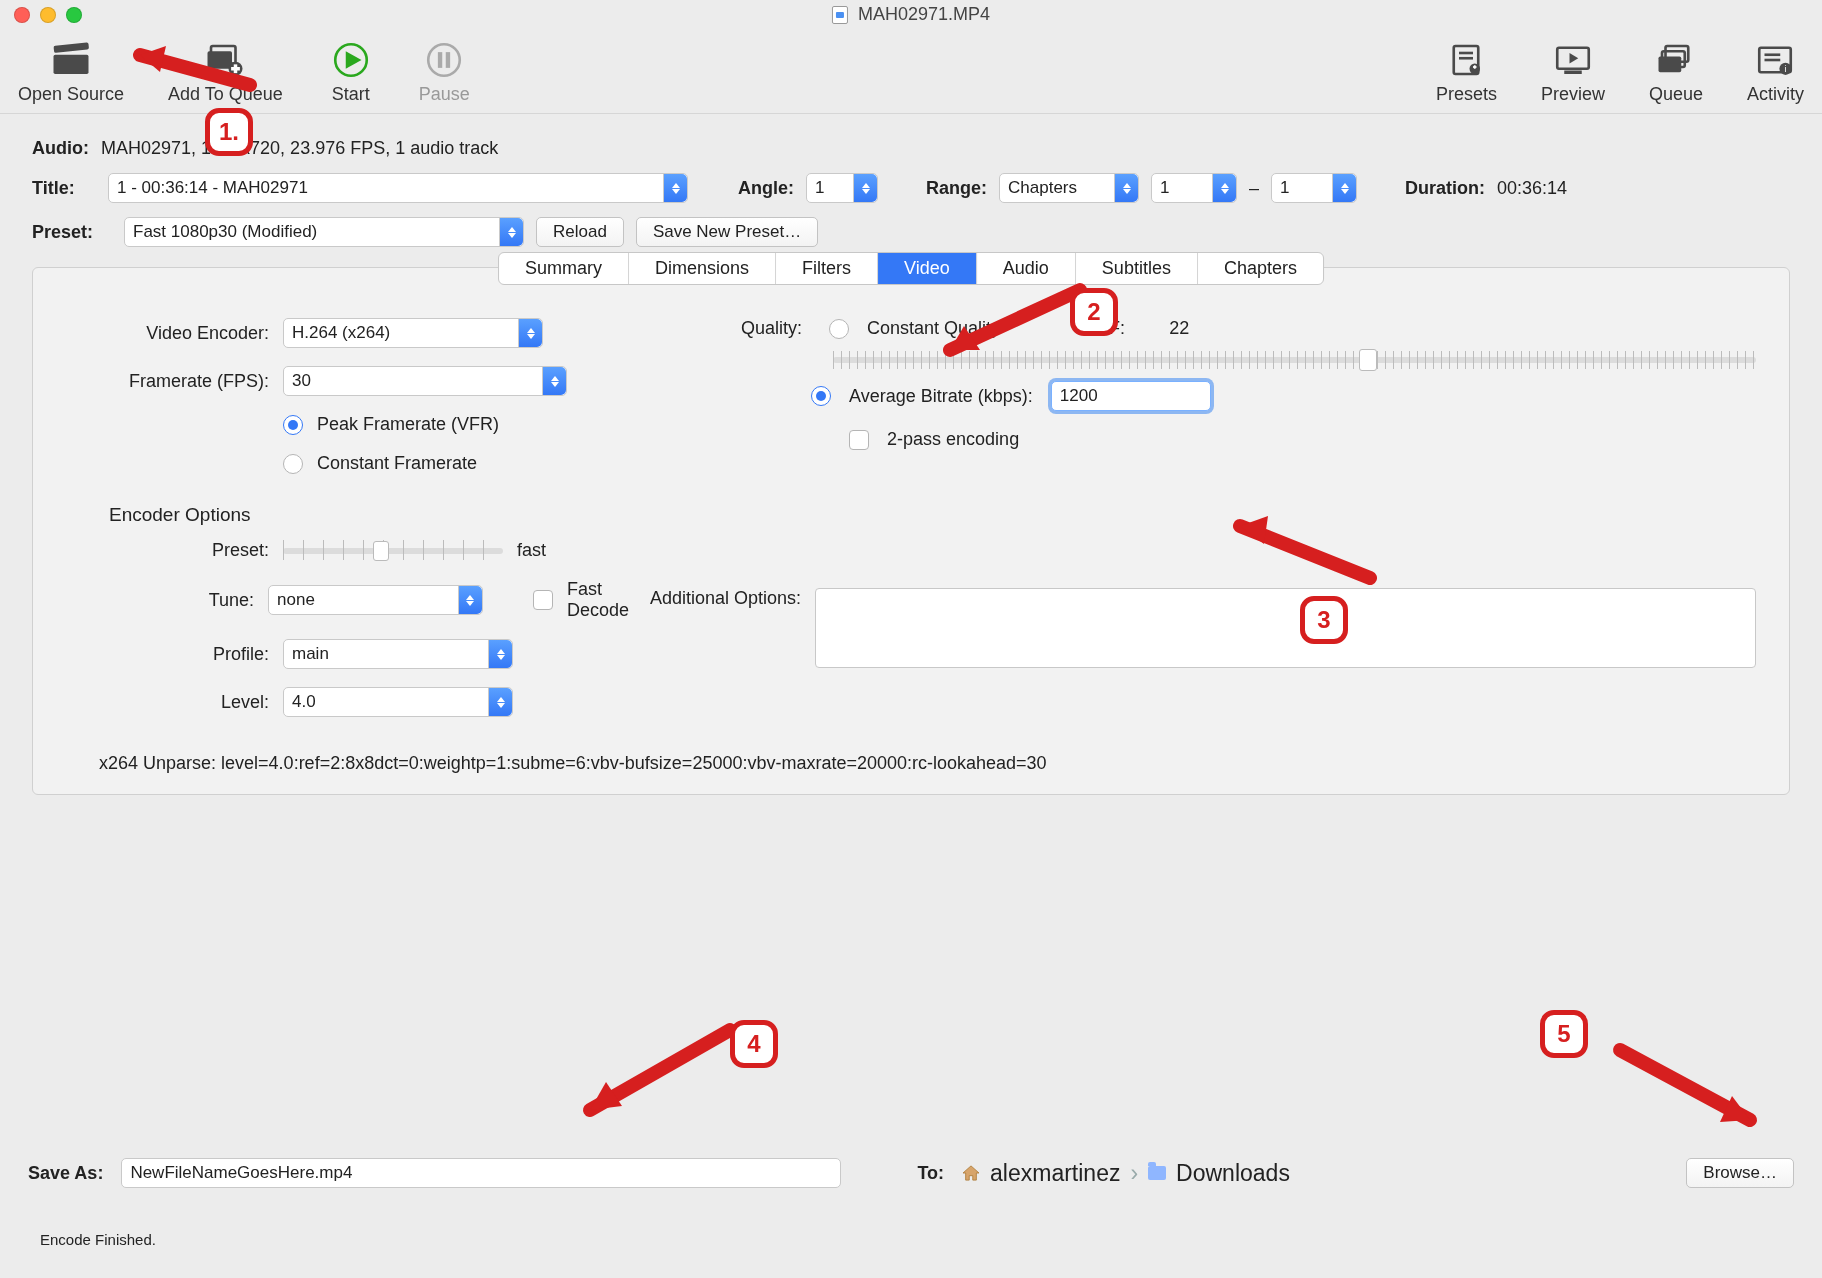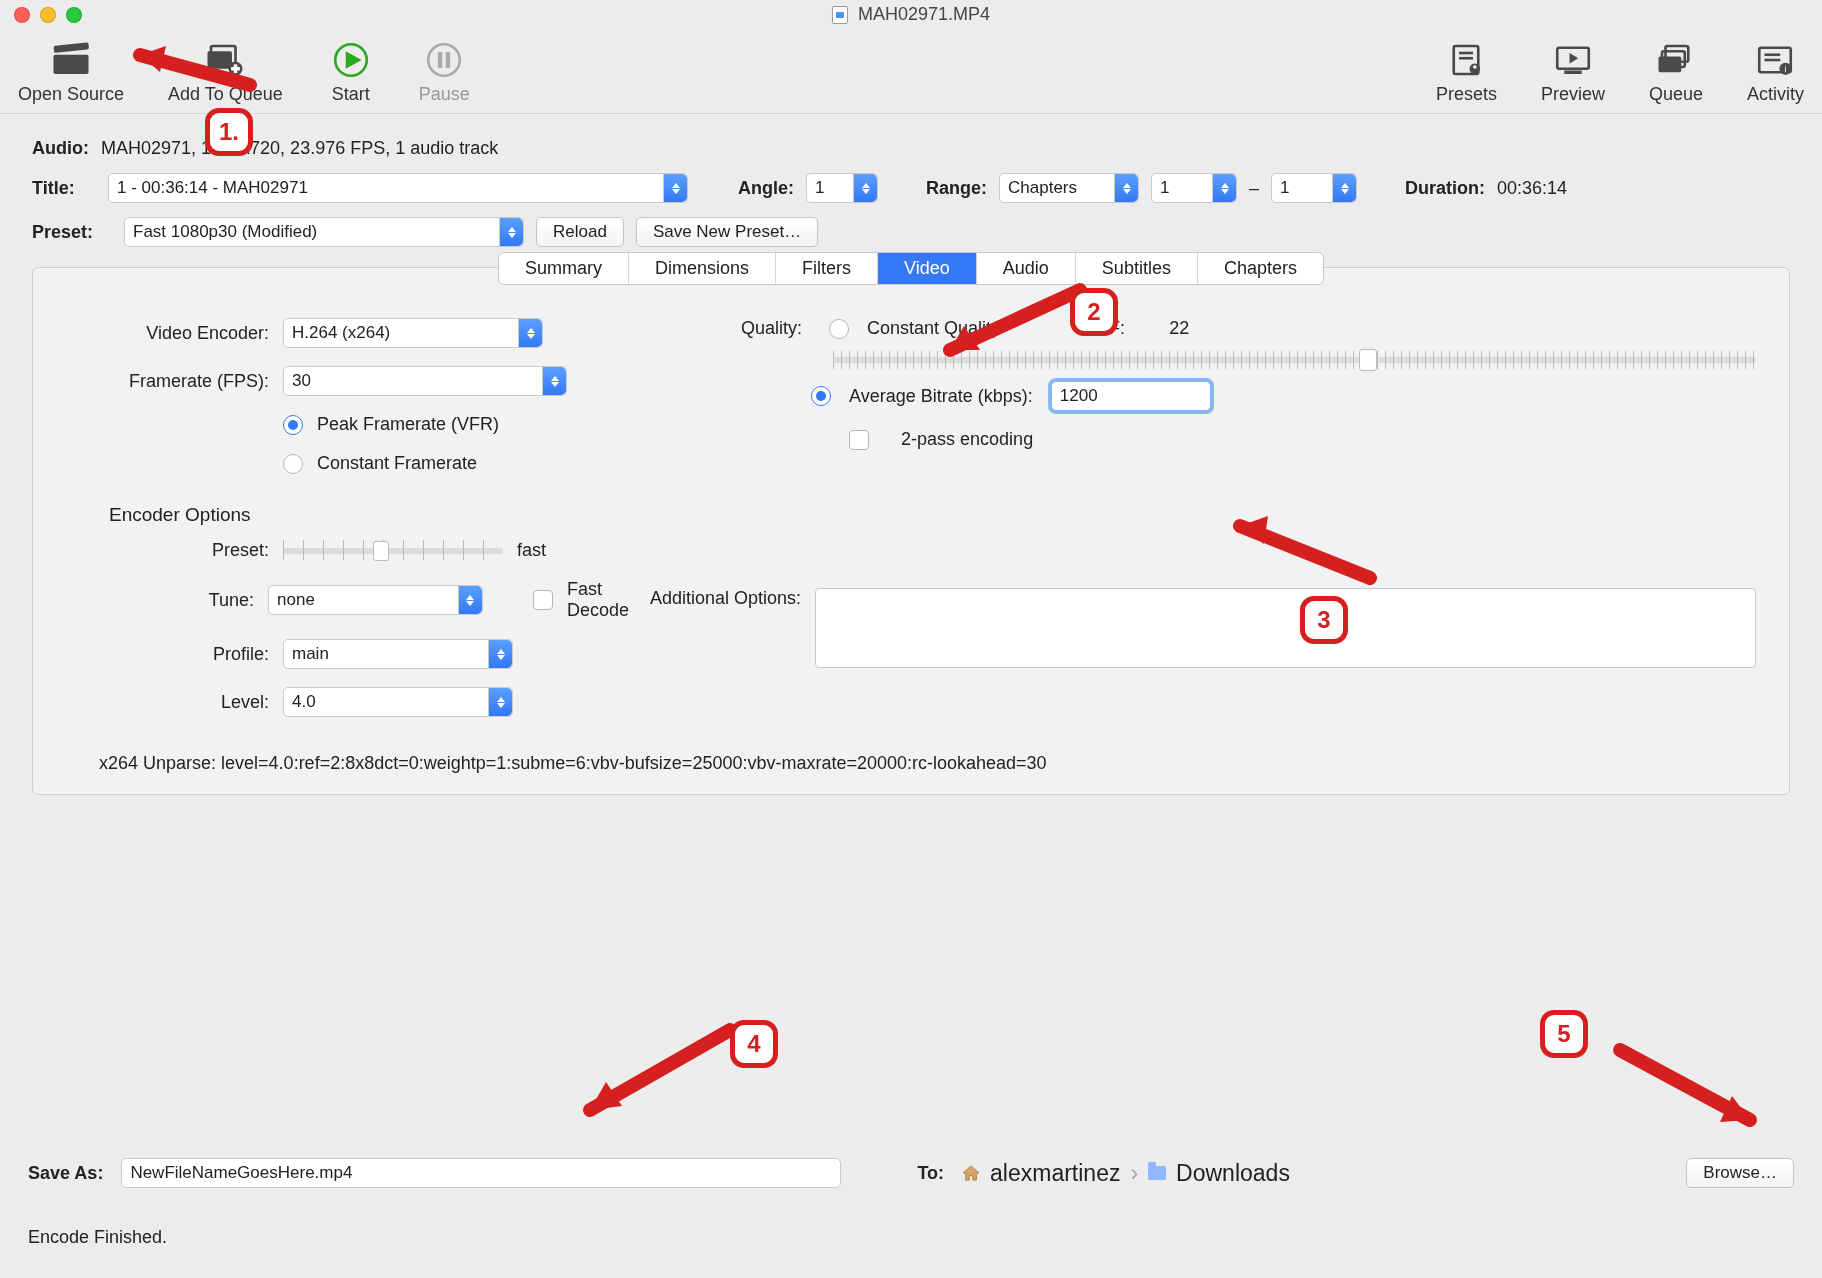--- a/index.html
+++ b/index.html
@@ -124,21 +124,21 @@
   
   .save-row{ position:absolute; left:28px; right:28px; bottom:90px; display:flex; align-items:center; gap:18px;}
   .save-row .mac-input{ flex:0 0 720px;}
   .breadcrumb{ display:flex; align-items:center; gap:10px; font-size:23px;}
   .house { width:18px;height:16px; }
   .folder-ico{width:18px;height:14px;background:#8fb6ff;border-radius:2px;position:relative;}
   .folder-ico::before{content:"";position:absolute;left:0;top:-4px;width:8px;height:4px;background:#8fb6ff;border-radius:2px 2px 0 0;}
   .crumb-sep{color:#9aa;}
 
   
-  .status{ position:absolute; left:28px; bottom:30px; font-size:18px;}
+  .status{ position:absolute; left:40px; bottom:30px; font-size:15px;}
 
   
   .ann-badge{
     position:absolute; width:48px;height:48px;border:5px solid var(--red); border-radius:14px;
     background:#fff; color:var(--red); font-weight:800; font-size:24px;
     display:flex;align-items:center;justify-content:center;
   }
   .ann-arrow{position:absolute;}
   .ann-arrow svg{overflow:visible;}
   .ann-arrow path{stroke:var(--red);stroke-width:14;fill:none;stroke-linecap:round;}
@@ -395,21 +395,21 @@
             <div class="slider-thumb" style="left:57%"></div>
           </div>
         </div>
         <div class="form-row" style="gap:18px;margin-left:70px">
           <span class="radio checked"></span>
           <span>Average Bitrate (kbps):</span>
           <div class="mac-input focus" style="width:160px">
             <span>1200</span>
           </div>
         </div>
-        <div class="form-row" style="gap:32px;margin-left:108px">
+        <div class="form-row" style="gap:18px;margin-left:108px">
           <span class="check"></span>
           <span>2-pass encoding</span>
         </div>
 
         <div style="height:120px"></div>
         <div class="form-row" style="align-items:flex-start; margin-left:-120px;">
           <span style="width:180px;text-align:right">Additional Options:</span>
           <div class="text-area"></div>
         </div>
       </div>

